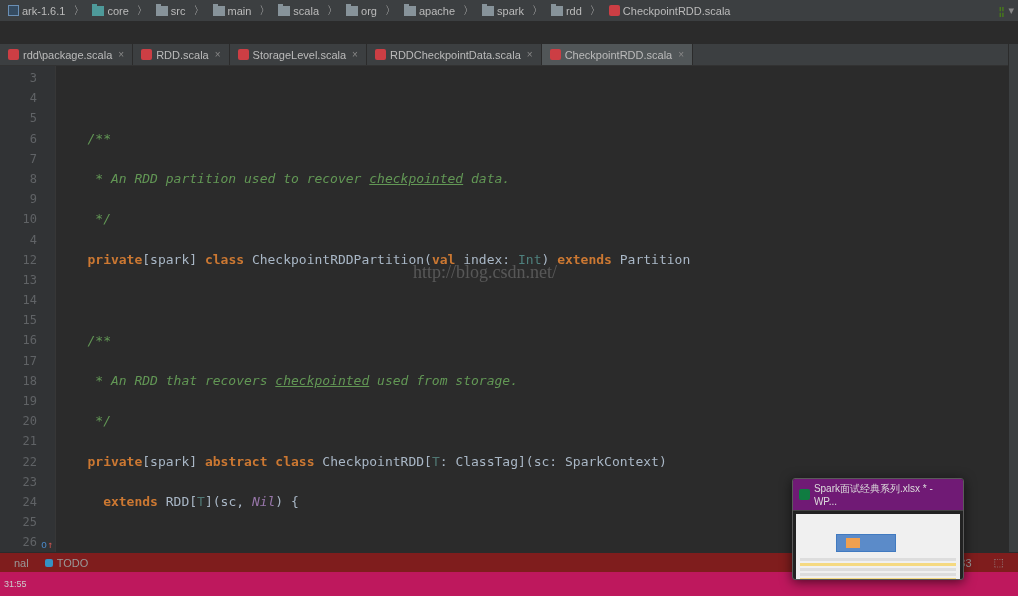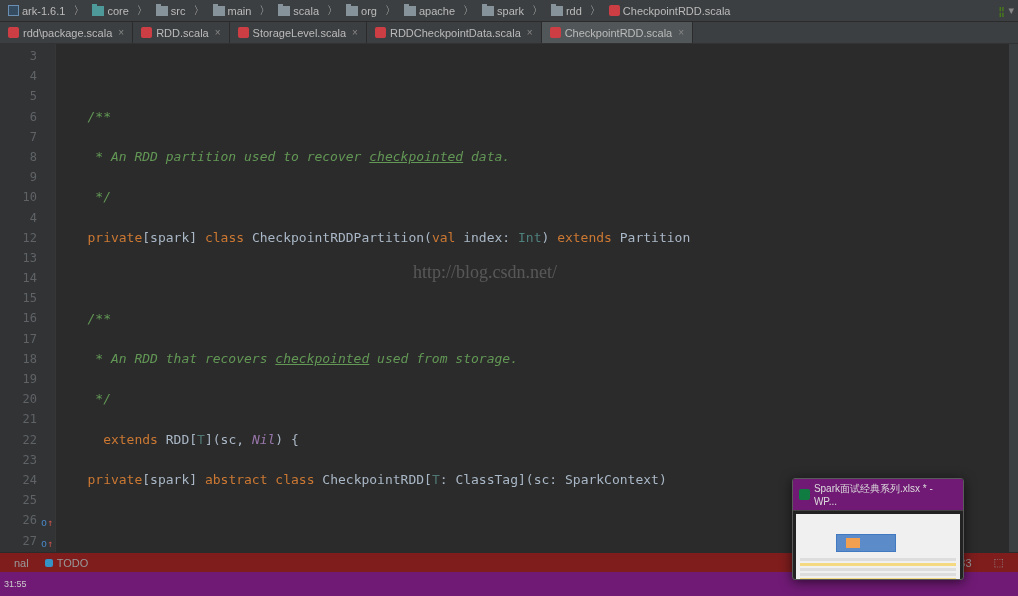--- a/index.html
+++ b/index.html
@@ -32,20 +32,21 @@
   .module-icon { width:11px; height:11px; border:1px solid #6a8fb5; background:#354b60; }
   .top-right { margin-left:auto; display:flex; gap:4px; align-items:center; }
   .tabs-bar {
     background:#3c3f41;
     height:22px;
     display:flex;
     align-items:stretch;
     font-family:sans-serif;
     font-size:11px;
     border-bottom:1px solid #323232;
+    margin-top:22px;
   }
   .tab {
     display:flex; align-items:center; gap:4px;
     padding:0 8px; color:#bbbbbb;
     border-right:1px solid #2b2b2b;
     background:#3c3f41;
     max-width:200px;
   }
   .tab.active { background:#515658; }
   .tab .close { color:#888; font-size:10px; margin-left:2px; cursor:pointer; }
@@ -75,21 +76,21 @@
   .code {
     flex:1;
     padding-left:8px;
     padding-top:2px;
     font-size:13px;
     line-height:20.2px;
     white-space:pre;
     position:relative;
   }
   .line { height:20.2px; }
-  .kw { color:#cc7832; font-weight:normal; }
+  .kw { color:#cc7832; font-weight:bold; }
   .comment { color:#808080; }
   .doc { color:#629755; font-style:italic; }
   .doclink { color:#629755; font-style:italic; text-decoration:underline; }
   .fn { color:#ffc66d; }
   .type { color:#4e807d; }
   .ident { color:#a9b7c6; }
   .typeparam { color:#507874; }
   .nil { color:#9876aa; font-style:italic; }
   .underline { text-decoration:underline; }
   .scroll-strip { position:absolute; right:0; top:44px; width:10px; height:512px; background:#3c3f41; border-left:1px solid #2b2b2b;}
@@ -103,21 +104,21 @@
   .status-bar {
     position:absolute; bottom:24px; left:0; right:0;
     height:20px; background:#7f1d1d;
     display:flex; align-items:center;
     font-family:sans-serif; font-size:11px; color:#999;
     padding:0 6px;
     border-top:1px solid #2b2b2b;
   }
   .status-bar .sb-item { display:flex;align-items:center;gap:4px;padding:0 8px;}
   .status-right { margin-left:auto; display:flex; gap:6px; }
-  .bottom-black { position:absolute; bottom:0; left:0; right:0; height:24px; background:#701a75; color:#ccc; font-size:9px; font-family:sans-serif; display:flex;align-items:center; padding-left:4px;}
+  .bottom-black { position:absolute; bottom:0; left:0; right:0; height:24px; background:#be185d; color:#ccc; font-size:9px; font-family:sans-serif; display:flex;align-items:center; padding-left:4px;}
   .preview {
     position:absolute;
     right:54px; bottom:16px;
     width:172px; height:102px;
     background:#222; border:1px solid #5a5a5a;
     box-shadow:0 2px 12px rgba(0,0,0,0.6);
     border-radius:3px;
     overflow:hidden;
   }
   .preview-title {
@@ -255,22 +256,22 @@
   <div class="code">
 <div class="line">  </div>
 <div class="line">   <span class="doc">/**</span></div>
 <div class="line">   <span class="doc"> * An RDD partition used to recover </span><span class="doclink">checkpointed</span><span class="doc"> data.</span></div>
 <div class="line">   <span class="doc"> */</span></div>
 <div class="line">   <span class="kw">private</span>[<span class="ident">spark</span>] <span class="kw">class</span> <span class="ident">CheckpointRDDPartition</span>(<span class="kw">val</span> <span class="ident">index</span>: <span class="type">Int</span>) <span class="kw">extends</span> <span class="ident">Partition</span></div>
 <div class="line"></div>
 <div class="line">   <span class="doc">/**</span></div>
 <div class="line">   <span class="doc"> * An RDD that recovers </span><span class="doclink">checkpointed</span><span class="doc"> used from storage.</span></div>
 <div class="line">   <span class="doc"> */</span></div>
+<div class="line">   <span class="kw">private</span>[<span class="ident">spark</span>] <span class="kw">abstract</span> <span class="kw">class</span> <span class="ident">CheckpointRDD</span>[<span class="typeparam">T</span>: <span class="ident">ClassTag</span>](<span class="ident">sc</span>: <span class="ident">SparkContext</span>)</div>
 <div class="line">     <span class="kw">extends</span> <span class="ident">RDD</span>[<span class="typeparam">T</span>](<span class="ident">sc</span>, <span class="nil">Nil</span>) {</div>
-<div class="line">   <span class="kw">private</span>[<span class="ident">spark</span>] <span class="kw">abstract</span> <span class="kw">class</span> <span class="ident">CheckpointRDD</span>[<span class="typeparam">T</span>: <span class="ident">ClassTag</span>](<span class="ident">sc</span>: <span class="ident">SparkContext</span>)</div>
 <div class="line"></div>
 <div class="line">     <span class="comment">// CheckpointRDD should not be </span><span class="comment underline">checkpointed</span><span class="comment"> again</span></div>
 <div class="line">     <span class="kw">override</span> <span class="kw">def</span> <span class="fn">doCheckpoint</span>(): <span class="type">Unit</span> <span class="ident">= { }</span></div>
 
 
 
 
 
 
 

